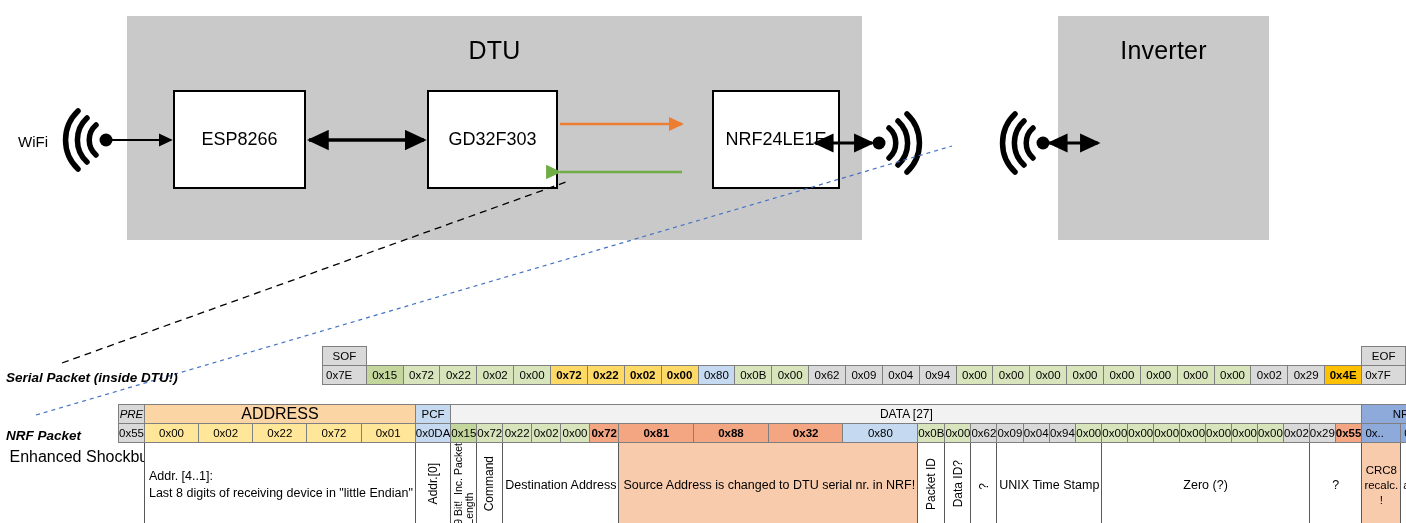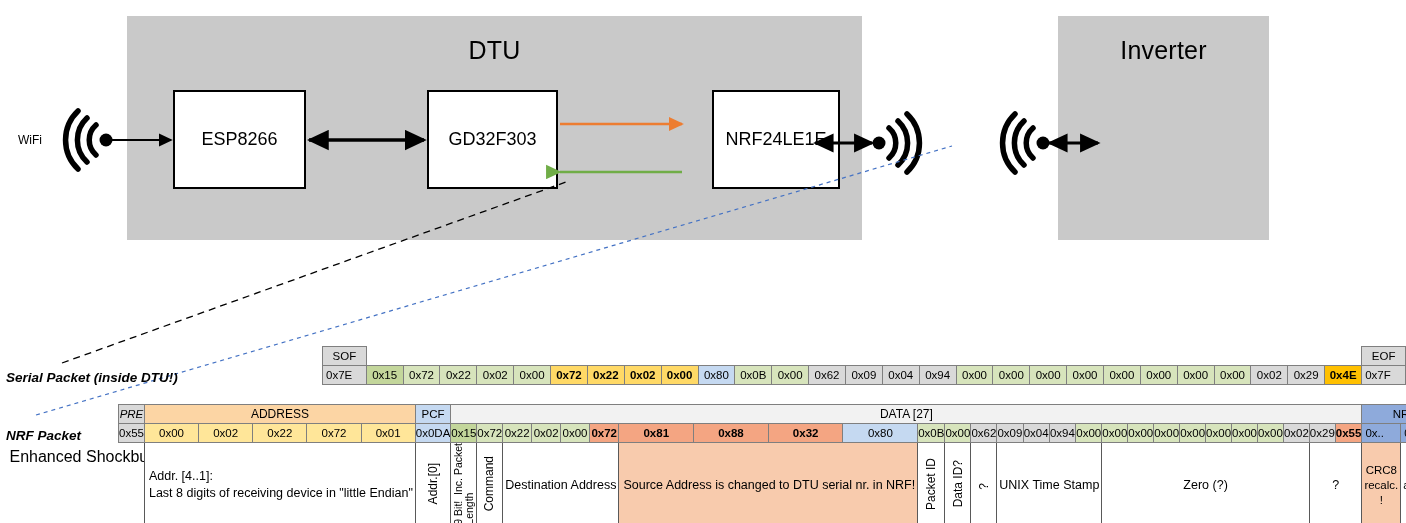--- a/index.html
+++ b/index.html
@@ -7,21 +7,21 @@
        font-family:"Liberation Sans","DejaVu Sans",sans-serif;color:#000;}
 
   
   #topdiagram{position:absolute;left:0;top:0;width:1288px;height:300px;}
   .enclosure{position:absolute;background:#c9c9c9;}
   .enclosure-title{position:absolute;width:100%;text-align:center;
                    font-size:25px;color:#000;letter-spacing:.2px;}
   .chip{position:absolute;background:#ffffff;border:2.5px solid #000;
         display:flex;align-items:center;justify-content:center;
         font-size:18px;text-align:center;box-sizing:border-box;}
-  .wifi-label{position:absolute;font-size:12px;}
+  .wifi-label{position:absolute;font-size:15px;}
 
   svg.overlay{position:absolute;left:0;top:0;width:1406px;height:523px;
               pointer-events:none;overflow:visible;}
 
   
   .tbl{position:absolute;border-collapse:collapse;table-layout:fixed;}
   .tbl td{border:1px solid #7f7f7f;font-size:11.5px;text-align:center;
           padding:0;height:19px;box-sizing:border-box;white-space:nowrap;
           overflow:hidden;}
   .hdr{background:#d9d9d9;font-size:12px;text-align:left;padding-left:3px;}
@@ -174,21 +174,21 @@
         <td class="c-orange" style="width: 37.1px;">0x4E</td>
         <td class="c-grey" style="width: 44px; text-align: left; padding-left: 3px;">0x7F</td>
       </tr>
     </tbody>
   </table>
 
 <table class="tbl" id="nrf-table" style="left:118px;top:404px;">
     <tbody>
       <tr>
         <td class="hdr" style="width: 38px; font-style: italic;">PRE</td>
-        <td class="c-yellowhdr" colspan="5" style="width: 188px; font-size: 12px;">ADDRESS</td>
+        <td class="c-yellowhdr" colspan="5" style="width: 188px; font-size: 16px;">ADDRESS</td>
         <td class="hdr" style="width: 44px; background: rgb(197, 217, 241);">PCF</td>
         <td class="fill-grey" colspan="27" style="width: 1001.7px; font-size: 12px;">DATA [27]</td>
         <td class="c-bluehdr" colspan="2" style="width: 84px;">NRF CRC</td>
       </tr>
       <tr>
         <td class="c-grey" style="width: 38px;">0x55</td>
         <td class="c-amber" style="width: 37.6px;">0x00</td>
         <td class="c-amber" style="width: 37.6px;">0x02</td>
         <td class="c-amber" style="width: 37.6px;">0x22</td>
         <td class="c-amber" style="width: 37.6px;">0x72</td>

